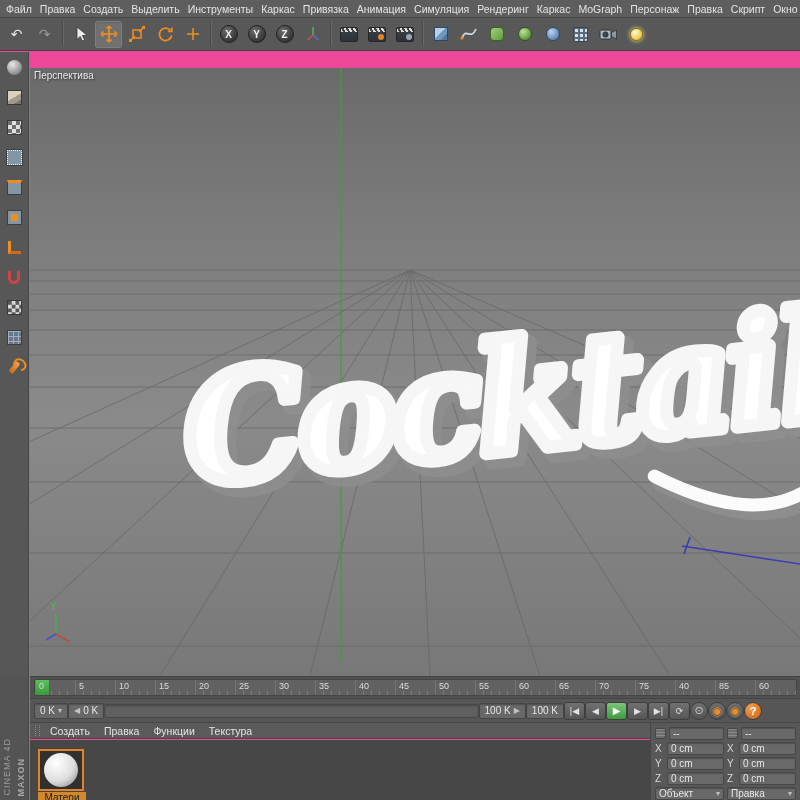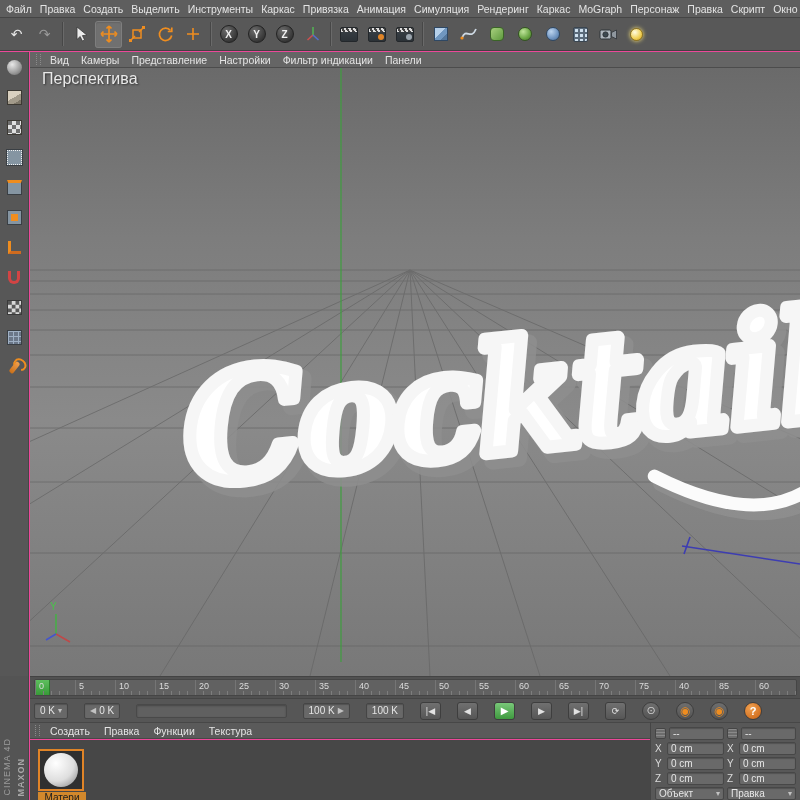--- a/index.html
+++ b/index.html
@@ -67,21 +67,21 @@
                     border:2.5px solid #ef8d1f;border-bottom-color:transparent}
 
   
   .vpmenu {position:absolute;top:52px;left:30px;right:0;height:16px;background:#656565;
            border-bottom:1px solid #4c4c4c;display:flex;align-items:center;gap:2px;padding-left:4px;font-size:10.5px}
   .vpitem {padding:0 5px;white-space:nowrap}
   .grip {width:5px;height:11px;border-left:1px dotted #8a8a8a;border-right:1px dotted #8a8a8a;margin:0 2px;flex:0 0 auto}
   .scene {position:absolute;top:68px;left:30px;right:0;bottom:124px;overflow:hidden;
           background:linear-gradient(180deg,#6a6a6a 0%,#7d7d7d 28%,#8a8a8a 58%,#787878 100%)}
   .scenesvg {position:absolute;inset:0;width:100%;height:100%;display:block}
-  .vplabel {position:absolute;top:2px;left:12px;font-size:16px;color:#e9e9e9;text-shadow:1px 1px 2px rgba(0,0,0,.55)}
+  .vplabel {position:absolute;top:2px;left:4px;font-size:10px;color:#e9e9e9;text-shadow:1px 1px 2px rgba(0,0,0,.55)}
   .cockt {font-family:"DejaVu Serif","Liberation Serif",serif;font-style:italic;font-weight:bold;
           font-size:150px;letter-spacing:-6px}
   .cockt.shadow {fill:#8f8f8f;stroke:#8f8f8f;stroke-width:17;stroke-linejoin:round;stroke-linecap:round;opacity:.85}
   .cockt.main {fill:#ffffff;stroke:#f6f6f6;stroke-width:13;stroke-linejoin:round;stroke-linecap:round}
   .tailsh {fill:none;stroke:#8f8f8f;stroke-width:16;stroke-linecap:round;opacity:.85}
   .tail {fill:none;stroke:#fbfbfb;stroke-width:13;stroke-linecap:round}
 
   
   .timeline {position:absolute;left:30px;right:0;top:676px;height:22px;background:#515151;
              border-top:1px solid #434343;padding:2px 3px 2px 4px}
@@ -90,21 +90,21 @@
   .ruler::after {content:"";position:absolute;left:0;right:0;bottom:0;height:4px;
                  background:repeating-linear-gradient(90deg,#7d7d7d 0 1px,transparent 1px 8px)}
   .tick {flex:0 0 40px;border-left:1px solid #757575;font-size:9px;color:#dcdcdc;padding:1px 0 0 3px;
          position:relative;z-index:1;white-space:nowrap}
   .tick:first-child {border-left:none}
   .marker {position:absolute;left:0;top:0;bottom:0;width:15px;z-index:0;
            background:linear-gradient(#5ebf5e,#379937);border-right:1px solid #2a7d2a}
 
   
   .animbar {position:absolute;left:30px;right:0;top:698px;height:24px;background:#565656;border-top:1px solid #454545;
-            display:flex;align-items:center;gap:16px;padding:0 38px 0 4px;font-size:10px}
+            display:flex;align-items:center;gap:0;padding:0 38px 0 4px;font-size:10px}
   .abox {height:16px;background:#686868;border:1px solid #454545;border-radius:2px;display:flex;align-items:center;
          gap:3px;padding:0 5px;box-shadow:inset 0 1px 1px rgba(0,0,0,.22);white-space:nowrap;flex:0 0 auto}
   .caret {color:#c2c2c2;font-size:8px}
   .spin {color:#c2c2c2;font-size:8px}
   .slidertrack {flex:1 1 auto;height:14px;background:#606060;border:1px solid #494949;border-radius:2px;
                 box-shadow:inset 0 1px 2px rgba(0,0,0,.28)}
   .tbtn {width:21px;height:18px;background:linear-gradient(#707070,#565656);border:1px solid #3e3e3e;border-radius:3px;
          display:flex;align-items:center;justify-content:center;font-size:9px;color:#e2e2e2;flex:0 0 auto}
   .tbtn.play {background:linear-gradient(#79c879,#3f9a3f);color:#fff;font-size:10px}
   .rbtn {width:18px;height:18px;border-radius:50%;background:linear-gradient(#6e6e6e,#535353);border:1px solid #3e3e3e;
@@ -299,29 +299,20 @@
         <div class="i-check"></div>
       </div>
     <div class="sicon">
         <div class="i-plane"></div>
       </div>
     <div class="sicon">
         <div class="i-wrench"></div>
       </div>
   </div>
 
-  <div class="vpmenu">
-    <div class="grip"></div>
-    <span class="vpitem">Вид</span>
-    <span class="vpitem">Камеры</span>
-    <span class="vpitem">Представление</span>
-    <span class="vpitem">Настройки</span>
-    <span class="vpitem">Фильтр индикации</span>
-    <span class="vpitem">Панели</span>
-  </div>
 
   <div class="scene">
     <svg class="scenesvg" viewBox="0 0 770 608" preserveAspectRatio="none">
       <g stroke="#666666" stroke-width="1" opacity="0.75" fill="none">
         <line x1="0" y1="202" x2="770" y2="202"></line>
         <line x1="0" y1="213" x2="770" y2="213"></line>
         <line x1="0" y1="226" x2="770" y2="226"></line>
         <line x1="0" y1="242" x2="770" y2="242"></line>
         <line x1="0" y1="262" x2="770" y2="262"></line>
         <line x1="0" y1="287" x2="770" y2="287"></line>

